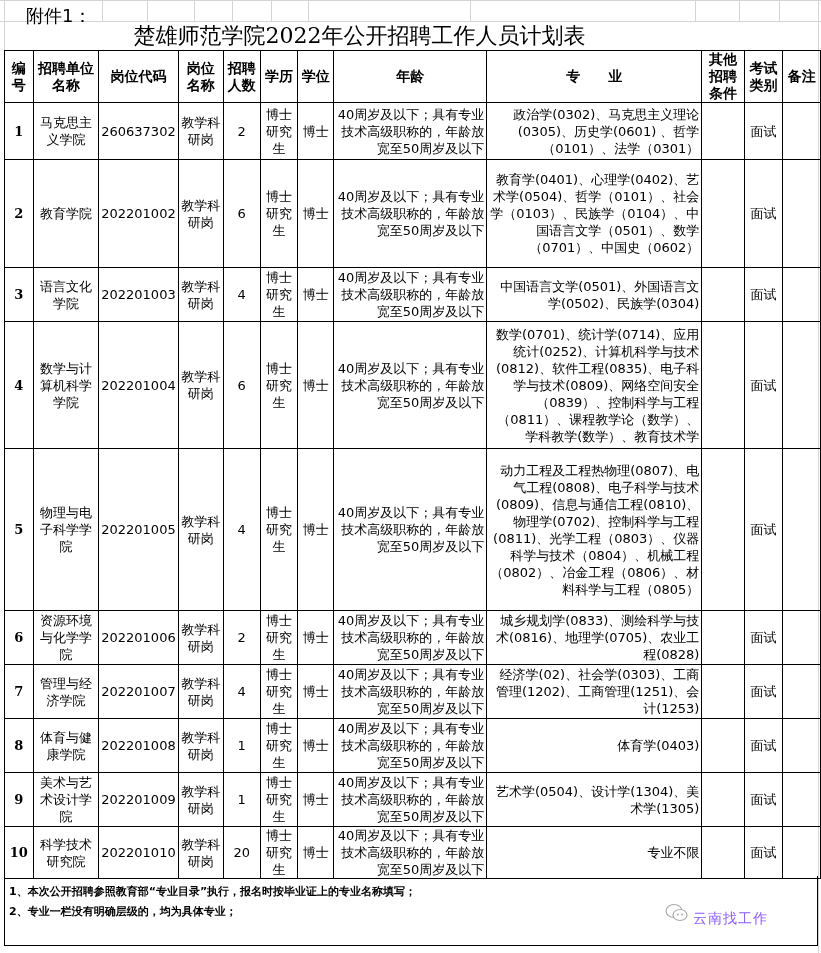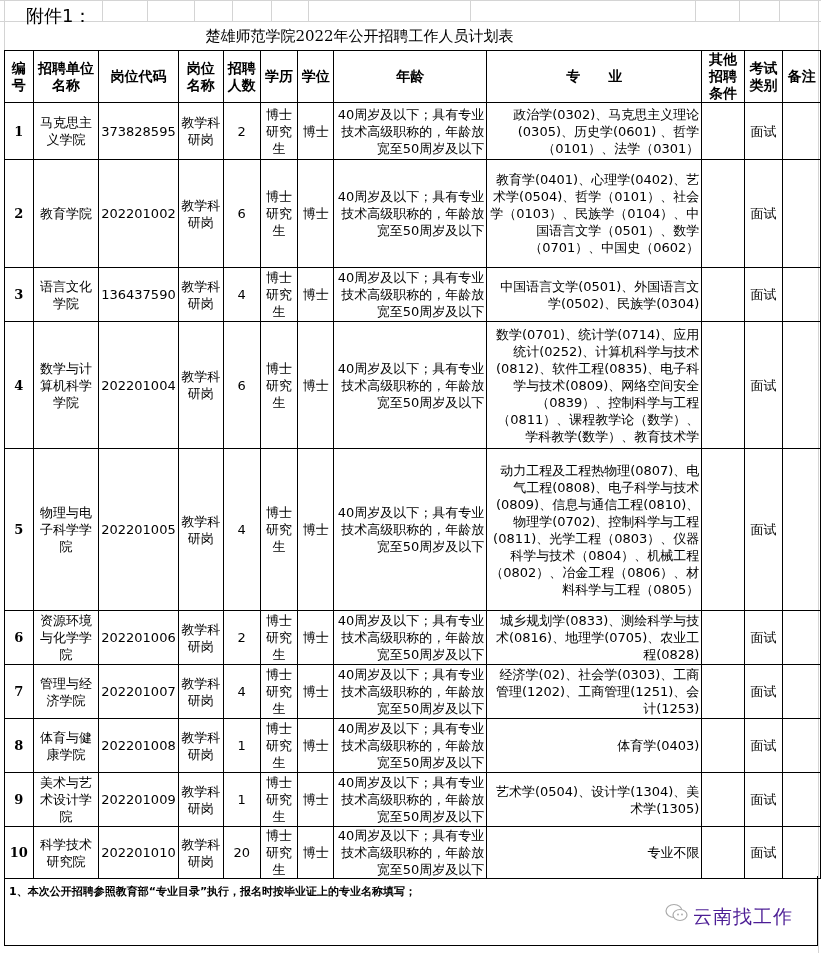--- a/index.html
+++ b/index.html
@@ -3,31 +3,31 @@
 <meta charset="utf-8">
 <style>
   html, body { margin:0; padding:0; background:#ffffff; }
   body { width:821px; height:953px; position:relative; overflow:hidden;
          font-family: "DejaVu Sans", "Liberation Sans", sans-serif; color:#000; }
   .sheet { position:absolute; left:0; top:0; width:821px; height:953px; }
   .gridline-h { position:absolute; left:0; height:1px; background:#d4d4d4; }
   .gridline-v { position:absolute; top:0; width:1px; background:#d4d4d4; }
   .attach { position:absolute; left:26px; top:4px; font-size:18px; }
   .title { position:absolute; left:0; top:22px; width:719px; height:28px; text-align:center;
-           font-family:"DejaVu Serif","Liberation Serif",serif; font-size:15px; line-height:28px; }
+           font-family:"DejaVu Serif","Liberation Serif",serif; font-size:22px; line-height:28px; }
   table.plan { position:absolute; left:4px; top:50px; border-collapse:collapse; table-layout:fixed;padding-left:28px; }
   table.plan td, table.plan th { border:1px solid #000; padding:0 2px; font-size:13px;
            line-height:17px; text-align:center; vertical-align:middle; overflow:hidden; }
   table.plan th { font-weight:bold; font-size:14px; line-height:17px; }
   table.plan td.major, table.plan td.age { text-align:right; }
   table.plan td.num { font-weight:bold; font-family:"DejaVu Serif","Liberation Serif",serif; }
   .notes { position:absolute; left:4px; top:876px; width:814px; height:70px;
            border:1px solid #000; border-top:none; box-sizing:border-box; }
   .note { font-size:11px; font-weight:bold; line-height:20px; padding-left:4px; }
-  .watermark { position:absolute; left:665px; top:903px; color:#4c1d95; font-size:19px; letter-spacing:1px; }
+  .watermark { position:absolute; left:665px; top:903px; color:#8b5cf6; font-size:14px; letter-spacing:1px; }
   .watermark .wm-icon { display:inline-block; font-size:16px; margin-right:4px; }
 </style>
 </head>
 <body>
 
 <div class="sheet">
 
   <div class="gridline-h" style="top:0;width:821px"></div>
   <div class="gridline-h" style="top:21px;width:821px"></div>
   <div class="gridline-v" style="left:4px;height:50px"></div>
@@ -74,21 +74,21 @@
         <th>专　　业</th>
         <th>其他招聘条件</th>
         <th>考试类别</th>
         <th>备注</th>
       </tr>
     </thead>
     <tbody>
       <tr style="height:57px">
         <td class="num">1</td>
         <td>马克思主义学院</td>
-        <td>373828595</td>
+        <td>260637302</td>
         <td>教学科研岗</td>
         <td>2</td>
         <td>博士研究生</td>
         <td>博士</td>
         <td class="age">40周岁及以下；具有专业技术高级职称的，年龄放宽至50周岁及以下</td>
         <td class="major">政治学(0302)、马克思主义理论(0305)、历史学(0601) 、哲学（0101）、法学（0301）</td>
         <td></td>
         <td>面试</td>
         <td></td>
       </tr>
@@ -102,21 +102,21 @@
         <td>博士</td>
         <td class="age">40周岁及以下；具有专业技术高级职称的，年龄放宽至50周岁及以下</td>
         <td class="major">教育学(0401)、心理学(0402)、艺术学(0504)、哲学（0101）、社会学（0103）、民族学（0104）、中国语言文学（0501）、数学（0701）、中国史（0602）</td>
         <td></td>
         <td>面试</td>
         <td></td>
       </tr>
       <tr style="height:54px">
         <td class="num">3</td>
         <td>语言文化学院</td>
-        <td>136437590</td>
+        <td>202201003</td>
         <td>教学科研岗</td>
         <td>4</td>
         <td>博士研究生</td>
         <td>博士</td>
         <td class="age">40周岁及以下；具有专业技术高级职称的，年龄放宽至50周岁及以下</td>
         <td class="major">中国语言文学(0501)、外国语言文学(0502)、民族学(0304)</td>
         <td></td>
         <td>面试</td>
         <td></td>
       </tr>
@@ -217,20 +217,21 @@
         <td></td>
         <td>面试</td>
         <td></td>
       </tr>
     </tbody>
   </table>
 
   <div class="notes">
     <div style="height:6px"></div>
     <div class="note">1、本次公开招聘参照教育部“专业目录”执行，报名时按毕业证上的专业名称填写；</div>
+    <div class="note">2、专业一栏没有明确层级的，均为具体专业；</div>
   </div>
 
   <div class="watermark">
     <span class="wm-icon">
       <svg width="24" height="20" viewBox="0 0 24 20">
           <ellipse cx="9" cy="8" rx="8" ry="6.5" fill="none" stroke="#aaa" stroke-width="1.2"></ellipse>
           <ellipse cx="15" cy="12" rx="7" ry="5.5" fill="#fff" stroke="#aaa" stroke-width="1.2"></ellipse>
           <circle cx="13" cy="11.5" r="0.9" fill="#aaa"></circle>
           <circle cx="17" cy="11.5" r="0.9" fill="#aaa"></circle>
         </svg>

